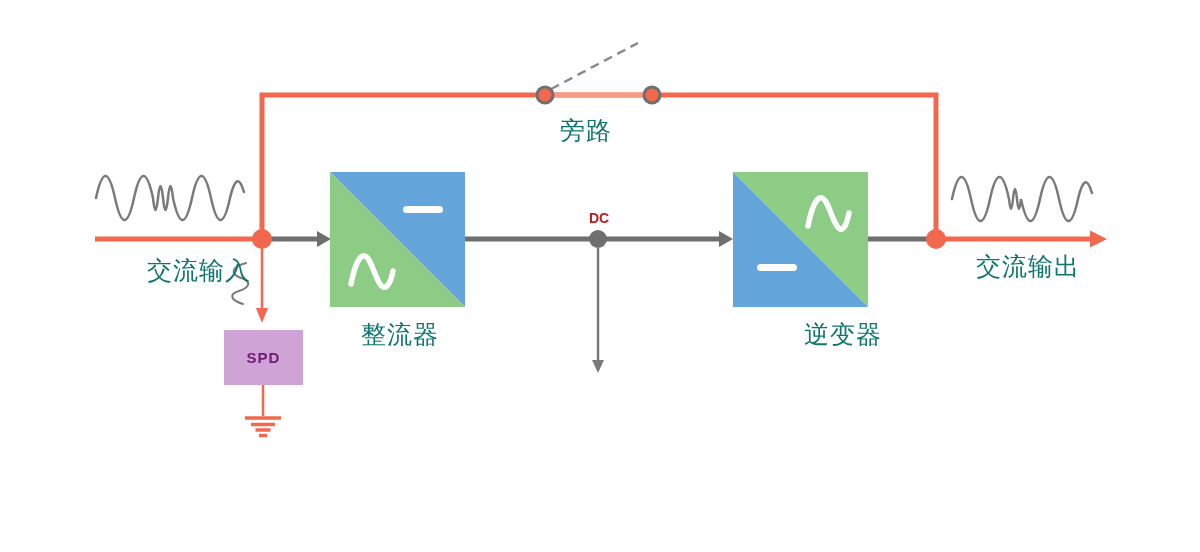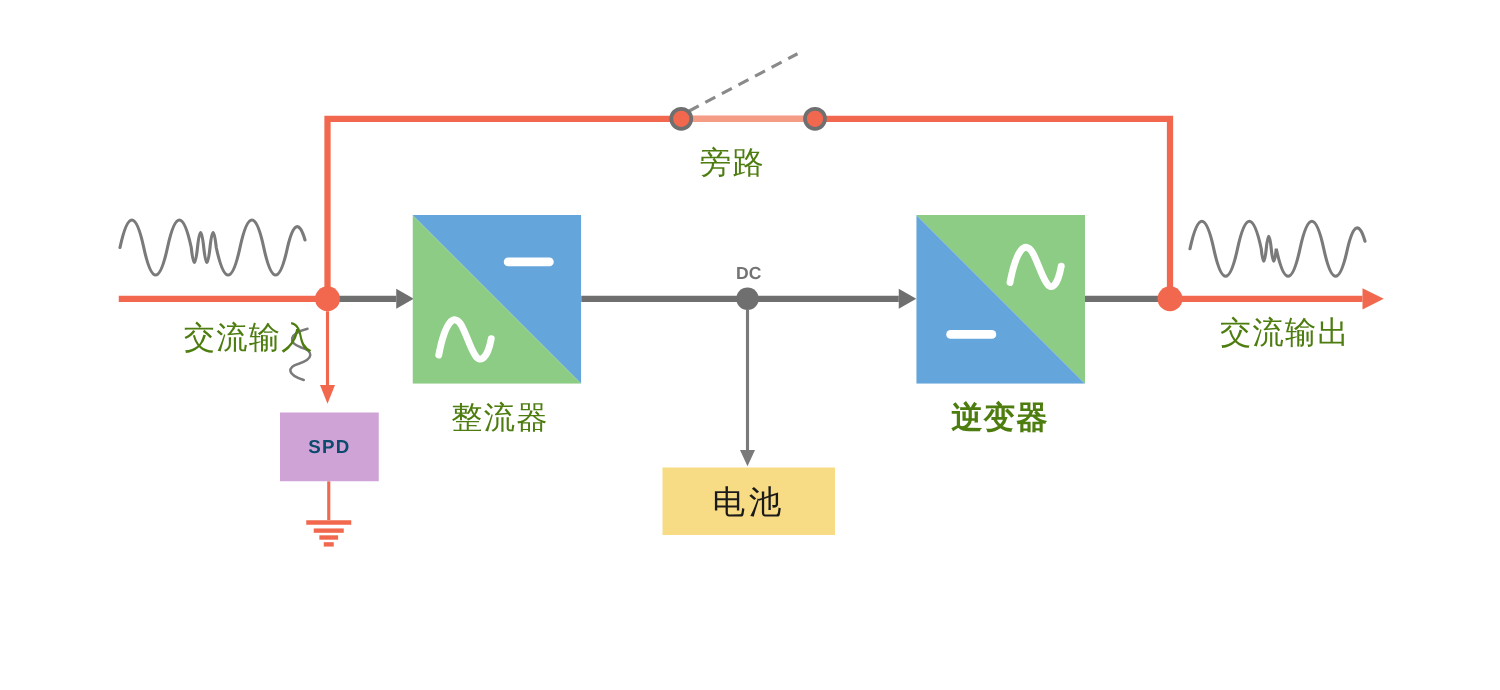--- a/index.html
+++ b/index.html
@@ -13,32 +13,32 @@
   .battery-box{
     left:530px;top:374px;width:138px;height:54px;background:#F7DC85;
     display:flex;align-items:center;justify-content:center;
   }
   .spd-box{
     left:224px;top:330px;width:79px;height:55px;background:#CFA3D6;
     display:flex;align-items:center;justify-content:center;
   }
   .label{
     position:absolute;transform:translate(-50%,-50%);
-    color:#4d7c0f;font-size:25px;letter-spacing:1px;white-space:nowrap;
+    color:#0f766e;font-size:25px;letter-spacing:1px;white-space:nowrap;
   }
   .label.small-gray{
     font-family:"Liberation Sans","DejaVu Sans",sans-serif;
-    font-weight:bold;color:#737373;font-size:14px;letter-spacing:0;
+    font-weight:bold;color:#b91c1c;font-size:14px;letter-spacing:0;
   }
   .battery-text{
     color:#1A1A1A;font-size:26px;letter-spacing:3px;
   }
   .spd-text{
     font-family:"Liberation Sans","DejaVu Sans",sans-serif;
-    font-weight:bold;color:#0c4a6e;font-size:15px;letter-spacing:1px;
+    font-weight:bold;color:#701a75;font-size:15px;letter-spacing:1px;
   }
 </style>
 </head>
 <body>
 
 <div class="canvas">
 
   <svg class="wires" width="1200" height="552" viewBox="0 0 1200 552">
 
     <path d="M262,239 V95 H936 V239" fill="none" stroke="#F1684E" stroke-width="5"></path>
@@ -103,34 +103,31 @@
 
   <div class="box converter-box" style="left:733px;top:172px;">
     <svg width="135" height="135" viewBox="0 0 135 135">
       <polygon points="0,0 135,0 135,135" fill="#8DCC85"></polygon>
       <polygon points="0,0 135,135 0,135" fill="#64A6DC"></polygon>
       <path d="M75,54 C80,28 87,20 93,30 C97,37 100,48 104,54 C108,61 113,57 116,41" fill="none" stroke="#ffffff" stroke-width="5.5" stroke-linecap="round"></path>
       <rect x="24" y="92" width="40" height="7" rx="3.5" fill="#ffffff"></rect>
     </svg>
   </div>
 
-  <div class="box battery-box">
-    <span class="battery-text">电池</span>
-  </div>
 
   <div class="box spd-box">
     <span class="spd-text">SPD</span>
   </div>
 
   <div class="label" style="left:586px;top:130px;">旁路</div>
 
   <div class="label" style="left:158px;top:270px;margin-left:41px;">交流输入</div>
 
   <div class="label" style="left:400px;top:334px;">整流器</div>
 
-  <div class="label" style="left:800px;top:334px;font-weight:bold;">逆变器</div>
+  <div class="label" style="left:843px;top:334px;">逆变器</div>
 
   <div class="label" style="left:1028px;top:266px;">交流输出</div>
 
 
   <div class="label small-gray" style="left:599px;top:218px;">DC</div>
 
 </div>
 
 </body></html>

